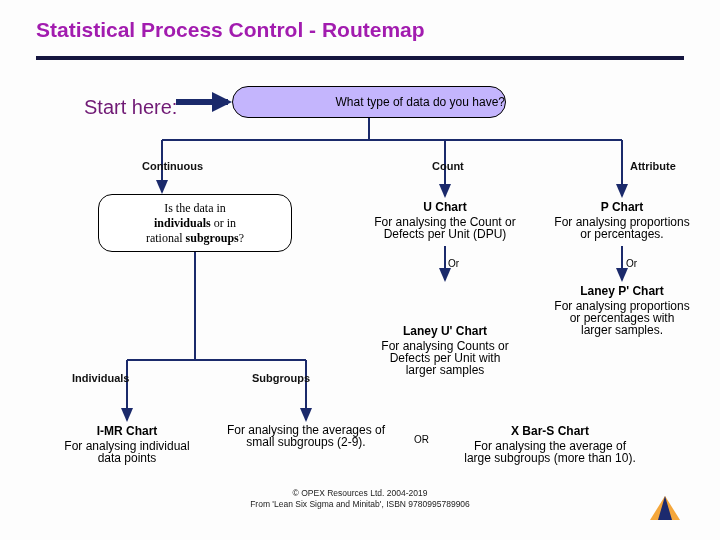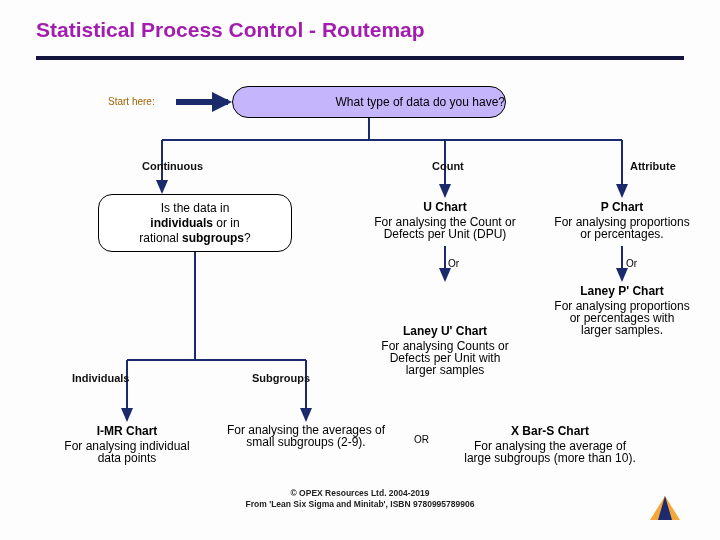--- a/index.html
+++ b/index.html
@@ -19,22 +19,22 @@
     font-family: "Trebuchet MS", Verdana, sans-serif;
   }
   .rule {
     position: absolute;
     left: 36px; right: 36px; top: 56px;
     height: 4px;
     background: #15163f;
   }
   .start {
     position: absolute;
-    left: 108px; top: 96px;
-    font-size: 10px; color: #a16207;
+    left: 84px; top: 96px;
+    font-size: 20px; color: #701a75;
   }
   .q1 {
     position: absolute;
     left: 232px; top: 86px;
     width: 274px; height: 32px;
     border: 1.5px solid #000;
     border-radius: 16px;
     background: #c4b5fd;
     line-height: 30px;
     text-align: right;
@@ -43,30 +43,31 @@
   .label {
     position: absolute;
     font-size: 11px; font-weight: bold; color: #111;
   }
   .box {
     position: absolute;
     border: 1.5px solid #000;
     border-radius: 14px;
     background: #fff;
     text-align: center;
+    font-family: Liberation Serif, serif;
   }
   .q2 { left: 98px; top: 194px; width: 194px; height: 58px; padding-top: 6px; }
   .q2 .ln1, .q2 .ln2, .q2 .ln3 { font-size: 12px; line-height: 15px; display:block; }
   .section { position: absolute; text-align: center; }
   .section .hdr { font-size: 12px; font-weight: bold; display:block; margin-bottom:2px; }
   .section .desc { font-size: 12px; line-height: 12px; display:block; }
   .or-text { position: absolute; font-size: 10px; }
   .footer {
     position: absolute; left: 0; right: 0; top: 488px;
-    text-align: center; font-size: 8.5px; color: #222; line-height: 11px; font-weight: bold;
+    text-align: center; font-size: 8.5px; color: #222; line-height: 11px;
   }
   svg.lines { position: absolute; left: 0; top: 0; width: 720px; height: 540px; pointer-events: none; }
   svg.logo { position:absolute; right:38px; bottom:18px; width:34px; height:28px; }
 </style>
 </head>
 <body>
 
 <div class="title">Statistical Process Control - Routemap</div>
 <div class="rule"></div>
 

